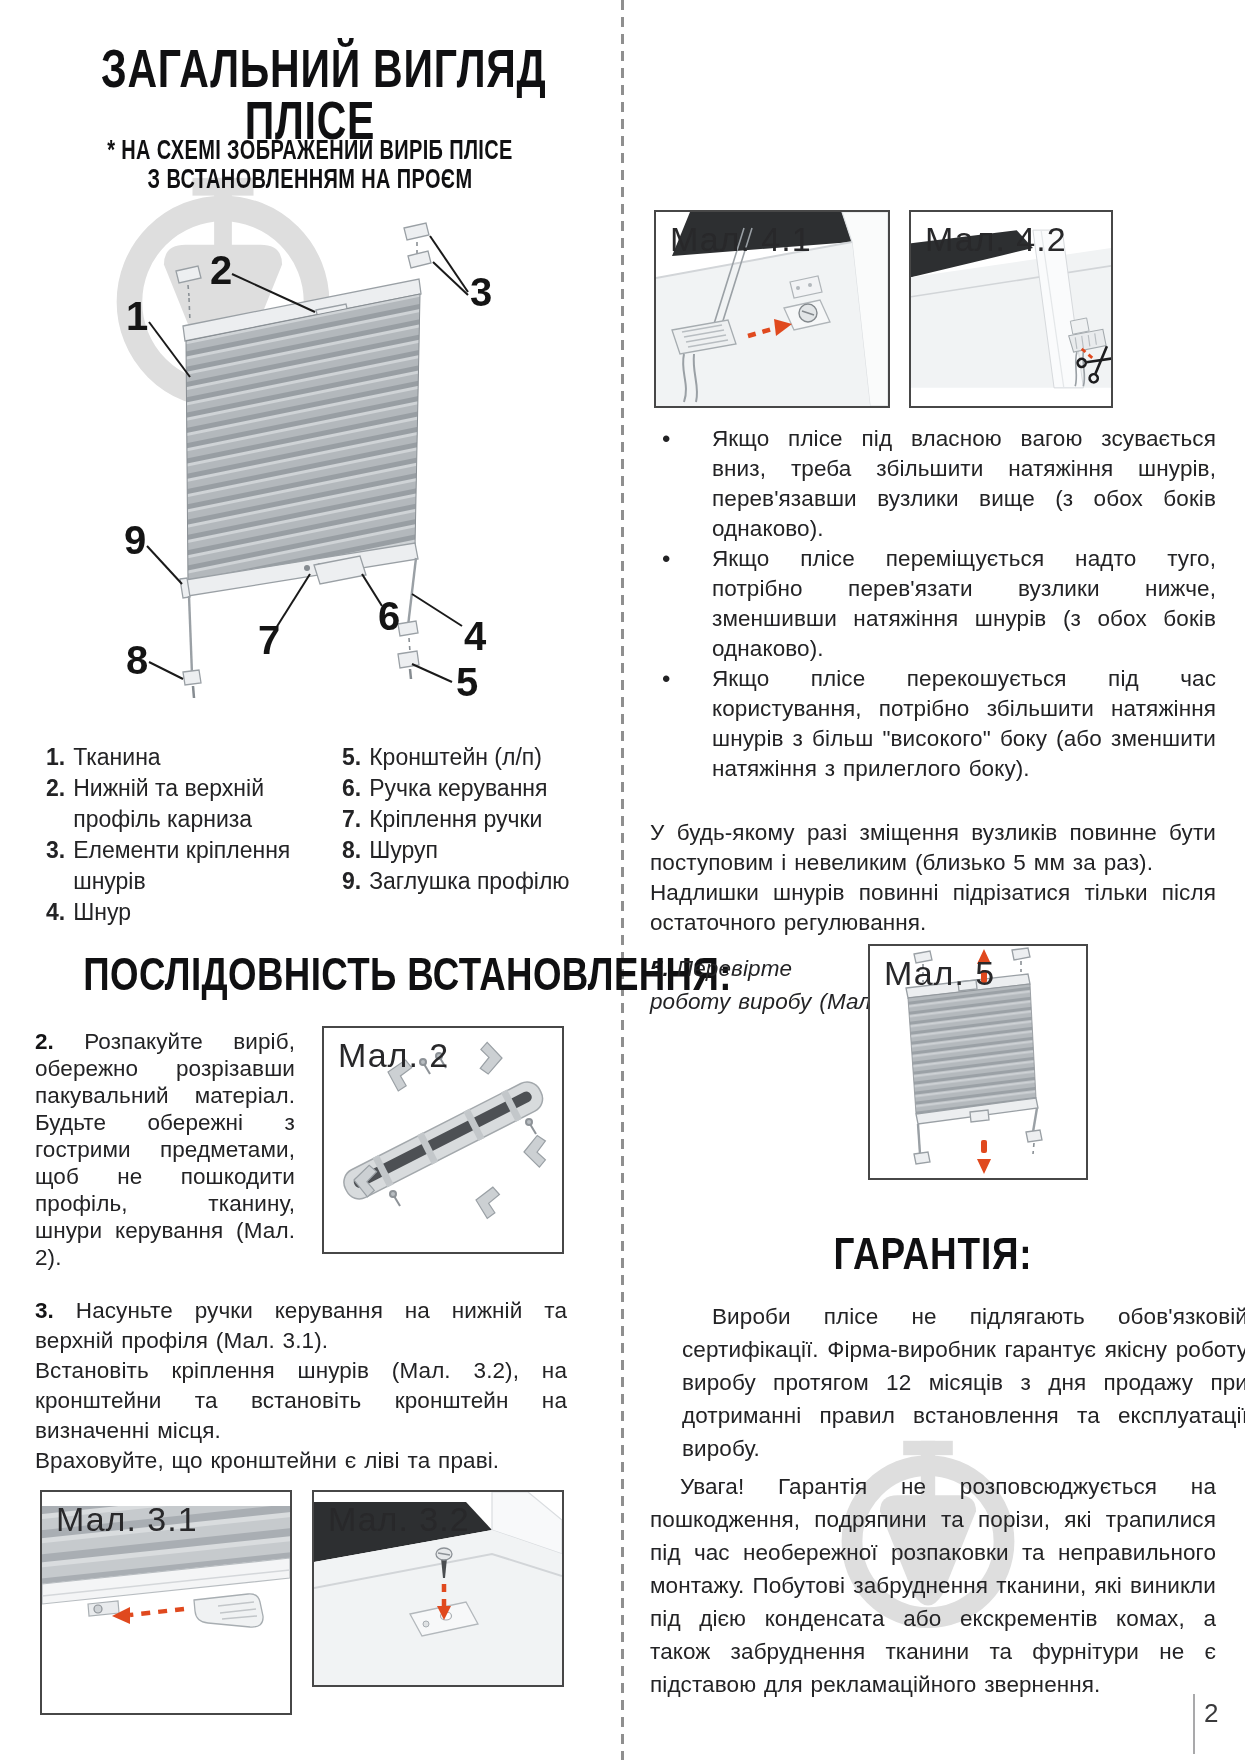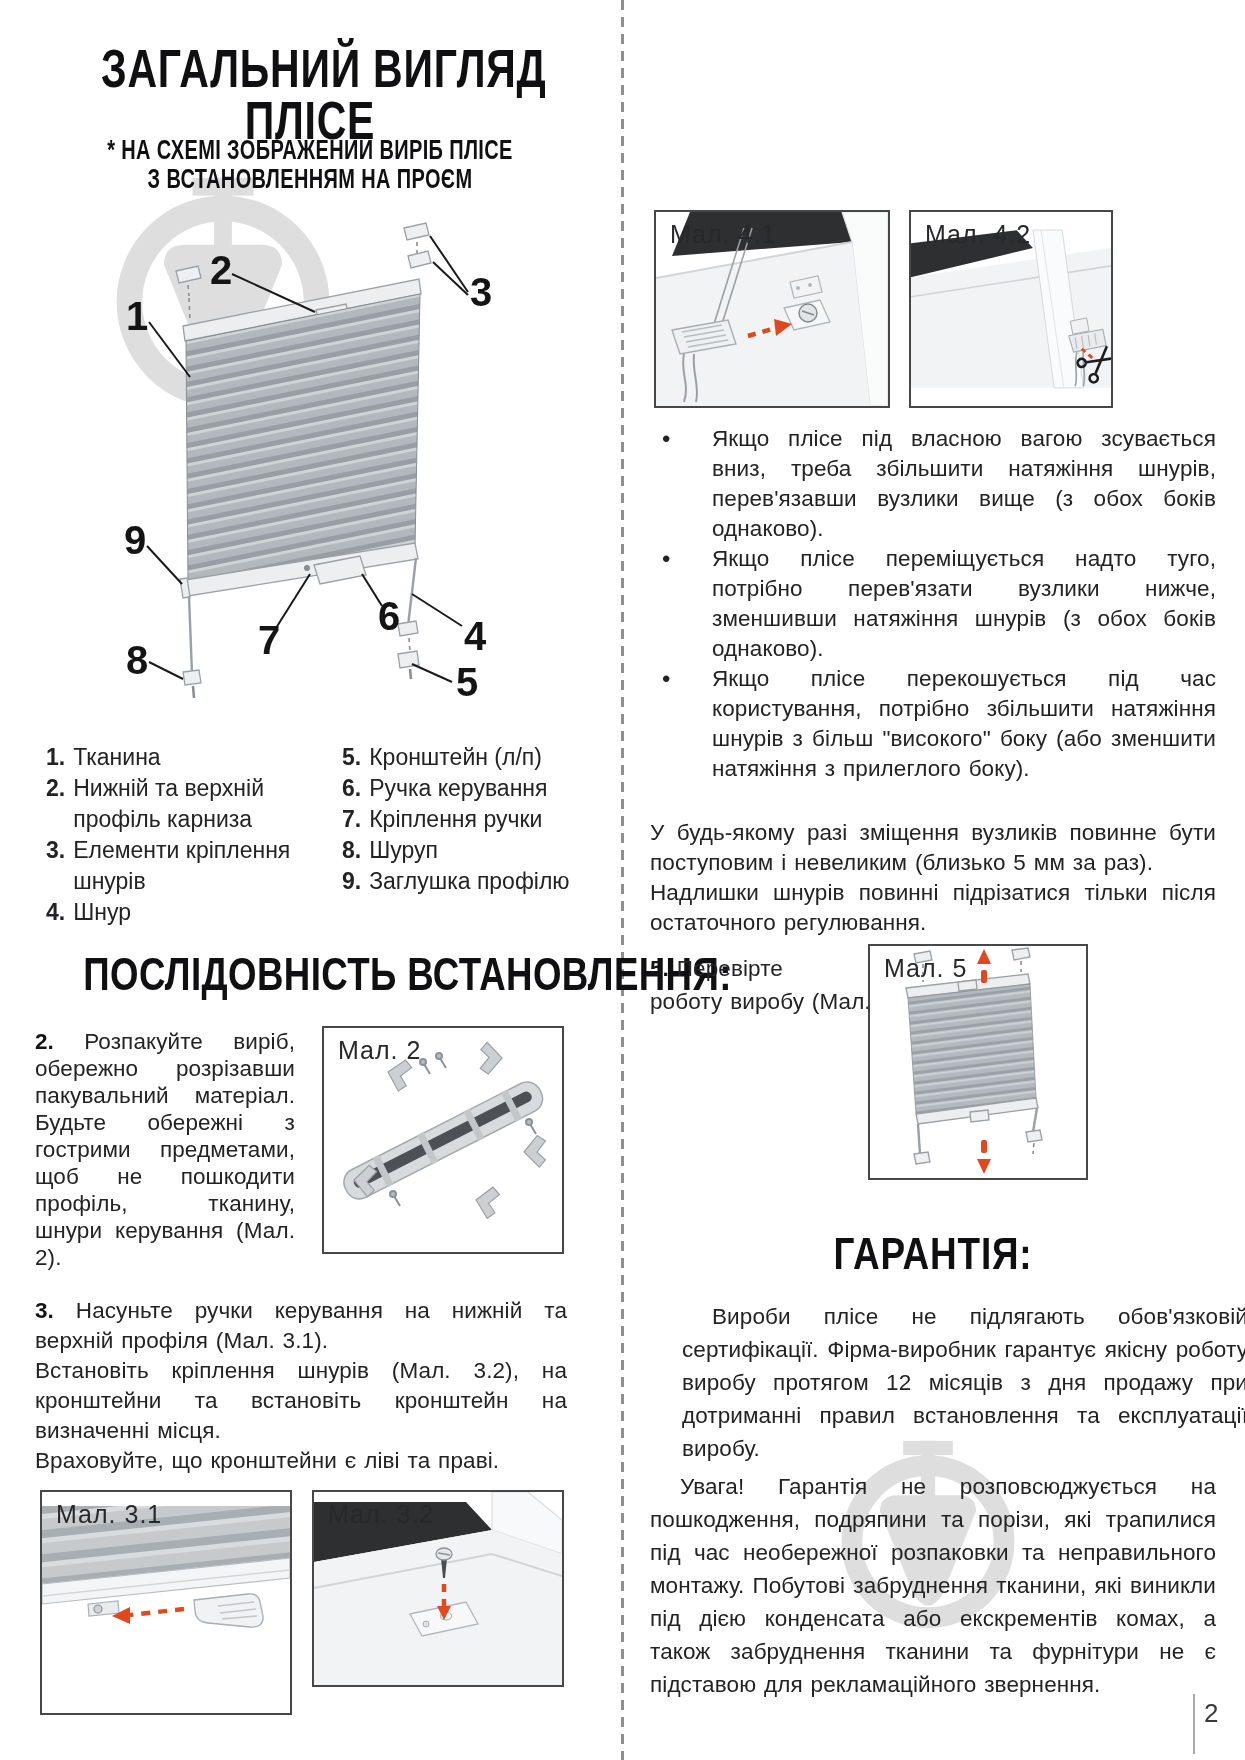--- a/index.html
+++ b/index.html
@@ -24,21 +24,21 @@
                text-align:justify; color:#232325; }
   .body-text b { font-weight:bold; color:#141416; }
 
   .legend { font-size:23px; line-height:31px; color:#232325; }
   .legend .li { display:flex; }
   .legend .ln { font-weight:bold; margin-right:8px; white-space:nowrap; }
   .legend .lt { flex:1; }
 
   .figbox { position:absolute; background:#fff; border:2px solid #474747; }
   .figbox svg { position:absolute; left:0; top:0; width:100%; height:100%; }
-  .figlabel { position:absolute; left:14px; top:8px; font-size:25px; letter-spacing:1px; color:#28282a; }
+  .figlabel { position:absolute; left:14px; top:8px; font-size:34px; letter-spacing:1px; color:#28282a; }
 
   .bullet { display:flex; }
   .bullet .bdot { width:62px; padding-left:12px; font-size:24px; }
   .bullet .btxt { flex:1; text-align:justify; }
 
   .indent { text-indent:30px; }
 
   .dnum { font:bold 40px "Liberation Sans",sans-serif; fill:#141414; }
   .leader { stroke:#1a1a1a; stroke-width:2; }
   .rail { fill:#eceef0; stroke:#9aa0a5; stroke-width:1.3; }
@@ -352,21 +352,21 @@
       <span class="bdot">•</span>
       <span class="btxt">Якщо плісе перекошується під час користування, потрібно збільшити натяжіння шнурів з більш "високого" боку (або зменшити натяжіння з прилеглого боку).</span>
     </div>
   </div>
 
   <div class="abs body-text" style="left:650px; top:818px; width:566px; line-height:30px;">
     <div>У будь-якому разі зміщення вузликів повинне бути поступовим і невеликим (близько 5 мм за раз).</div>
     <div>Надлишки шнурів повинні підрізатися тільки після остаточного регулювання.</div>
   </div>
 
-  <div class="abs body-text" style="left:650px; top:952px; width:280px; line-height:33px; text-align:left;">
+  <div class="abs body-text" style="left:650px; top:952px; width:280px; line-height:33px; text-align:left;font-style:italic;">
     <b>5.</b>
     <span>Перевірте</span><br>
     <span>роботу виробу (Мал.5).</span>
   </div>
 
   <div class="figbox" style="left:868px; top:944px; width:220px; height:236px;">
     <svg viewBox="0 0 216 232">
       <defs>
         <pattern id="pc" patternUnits="userSpaceOnUse" width="10" height="10" patternTransform="rotate(-7)">
           <rect width="10" height="10" fill="#b4b9bd"></rect>

